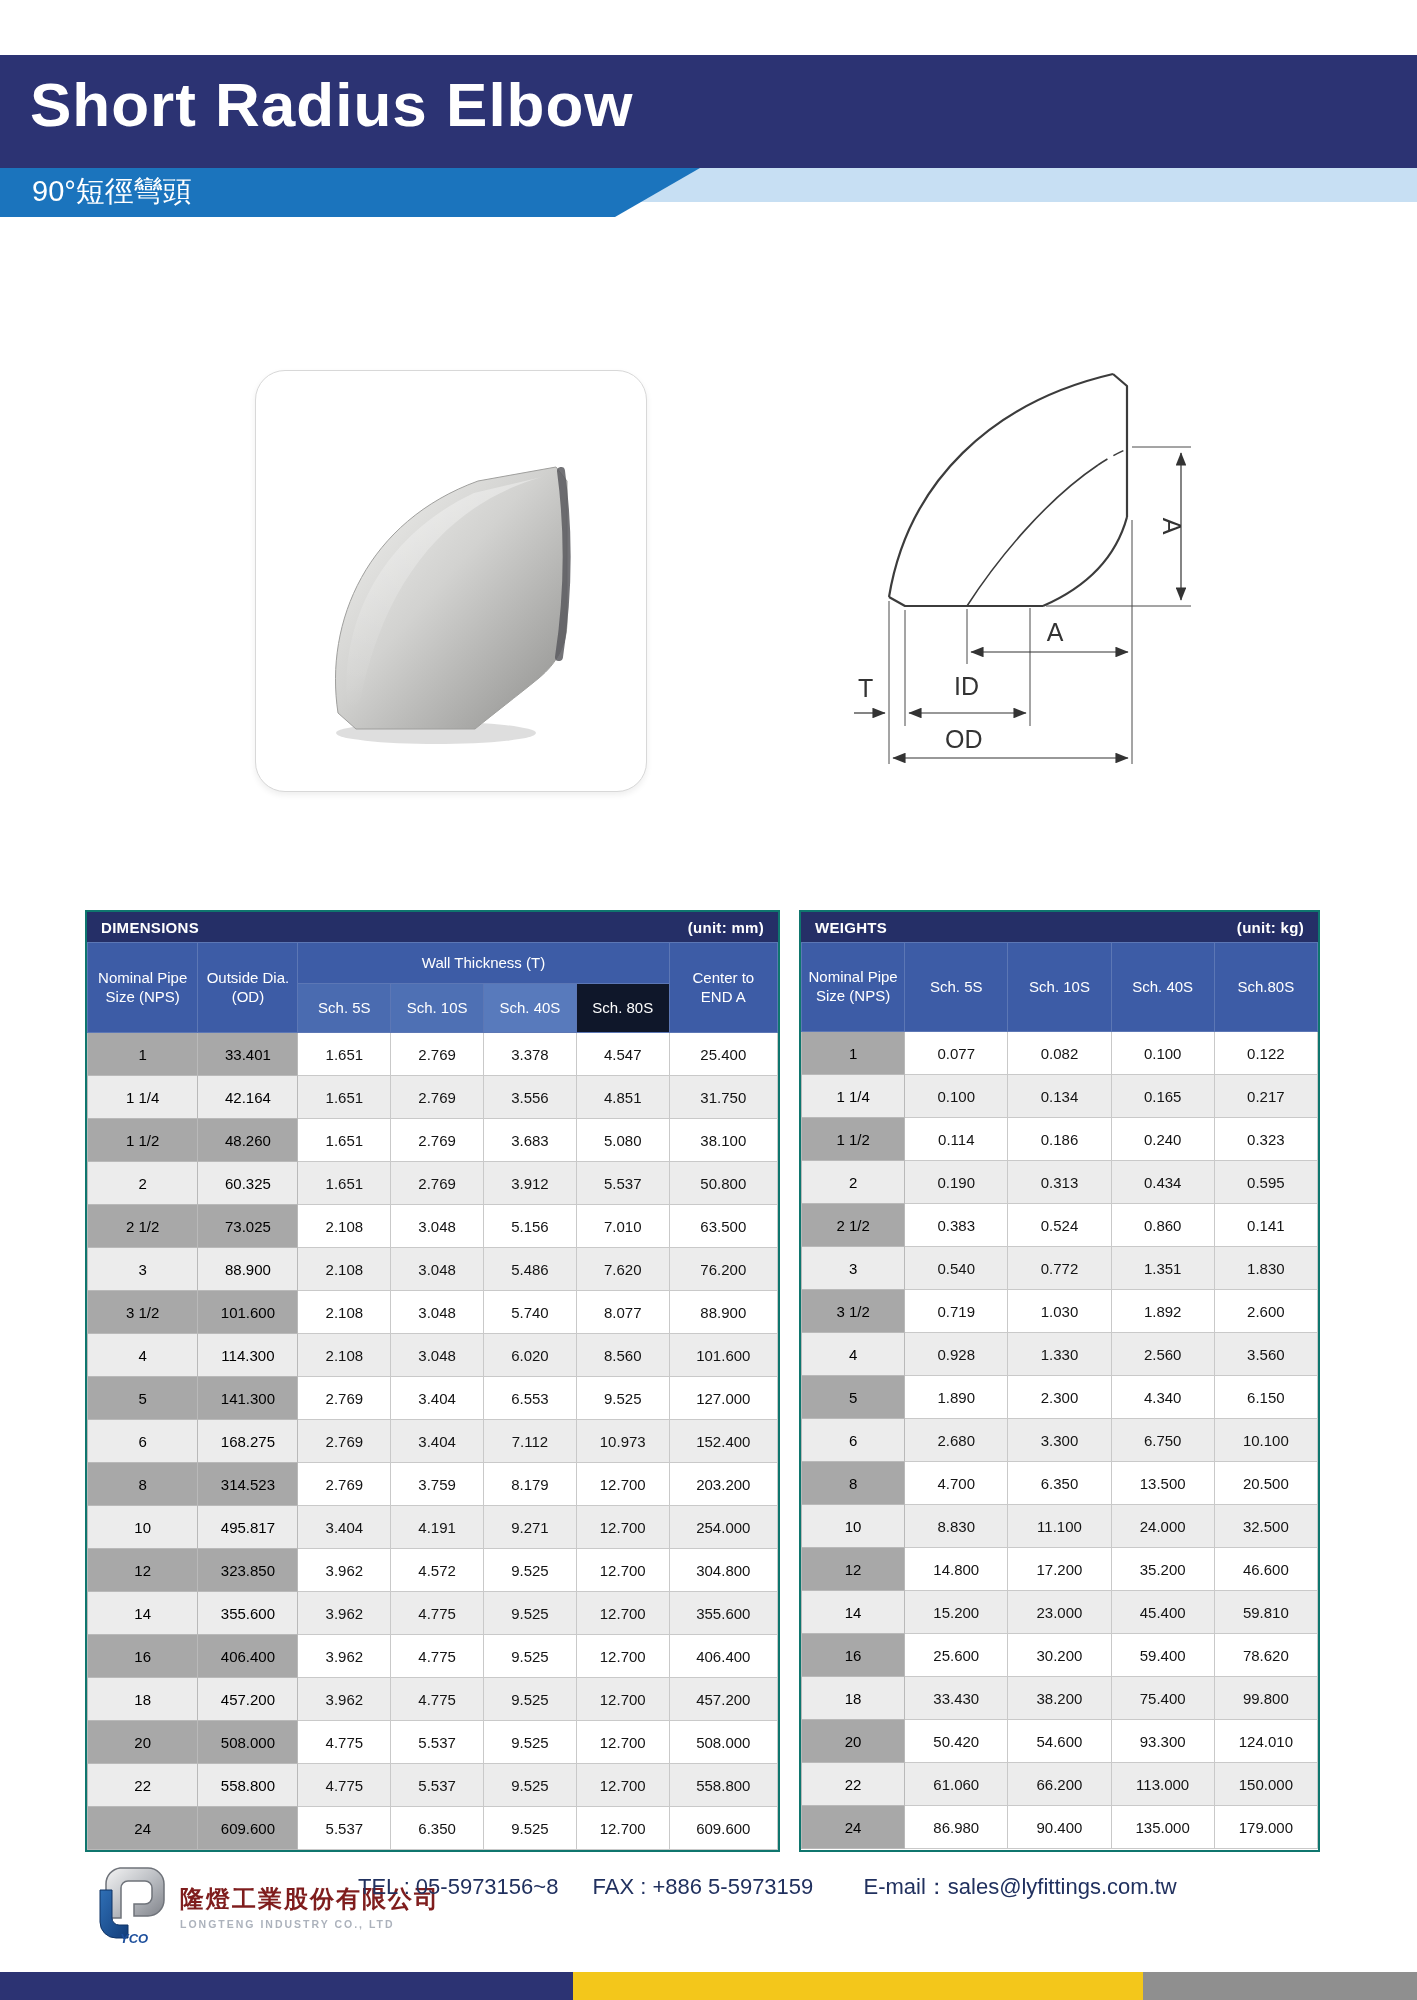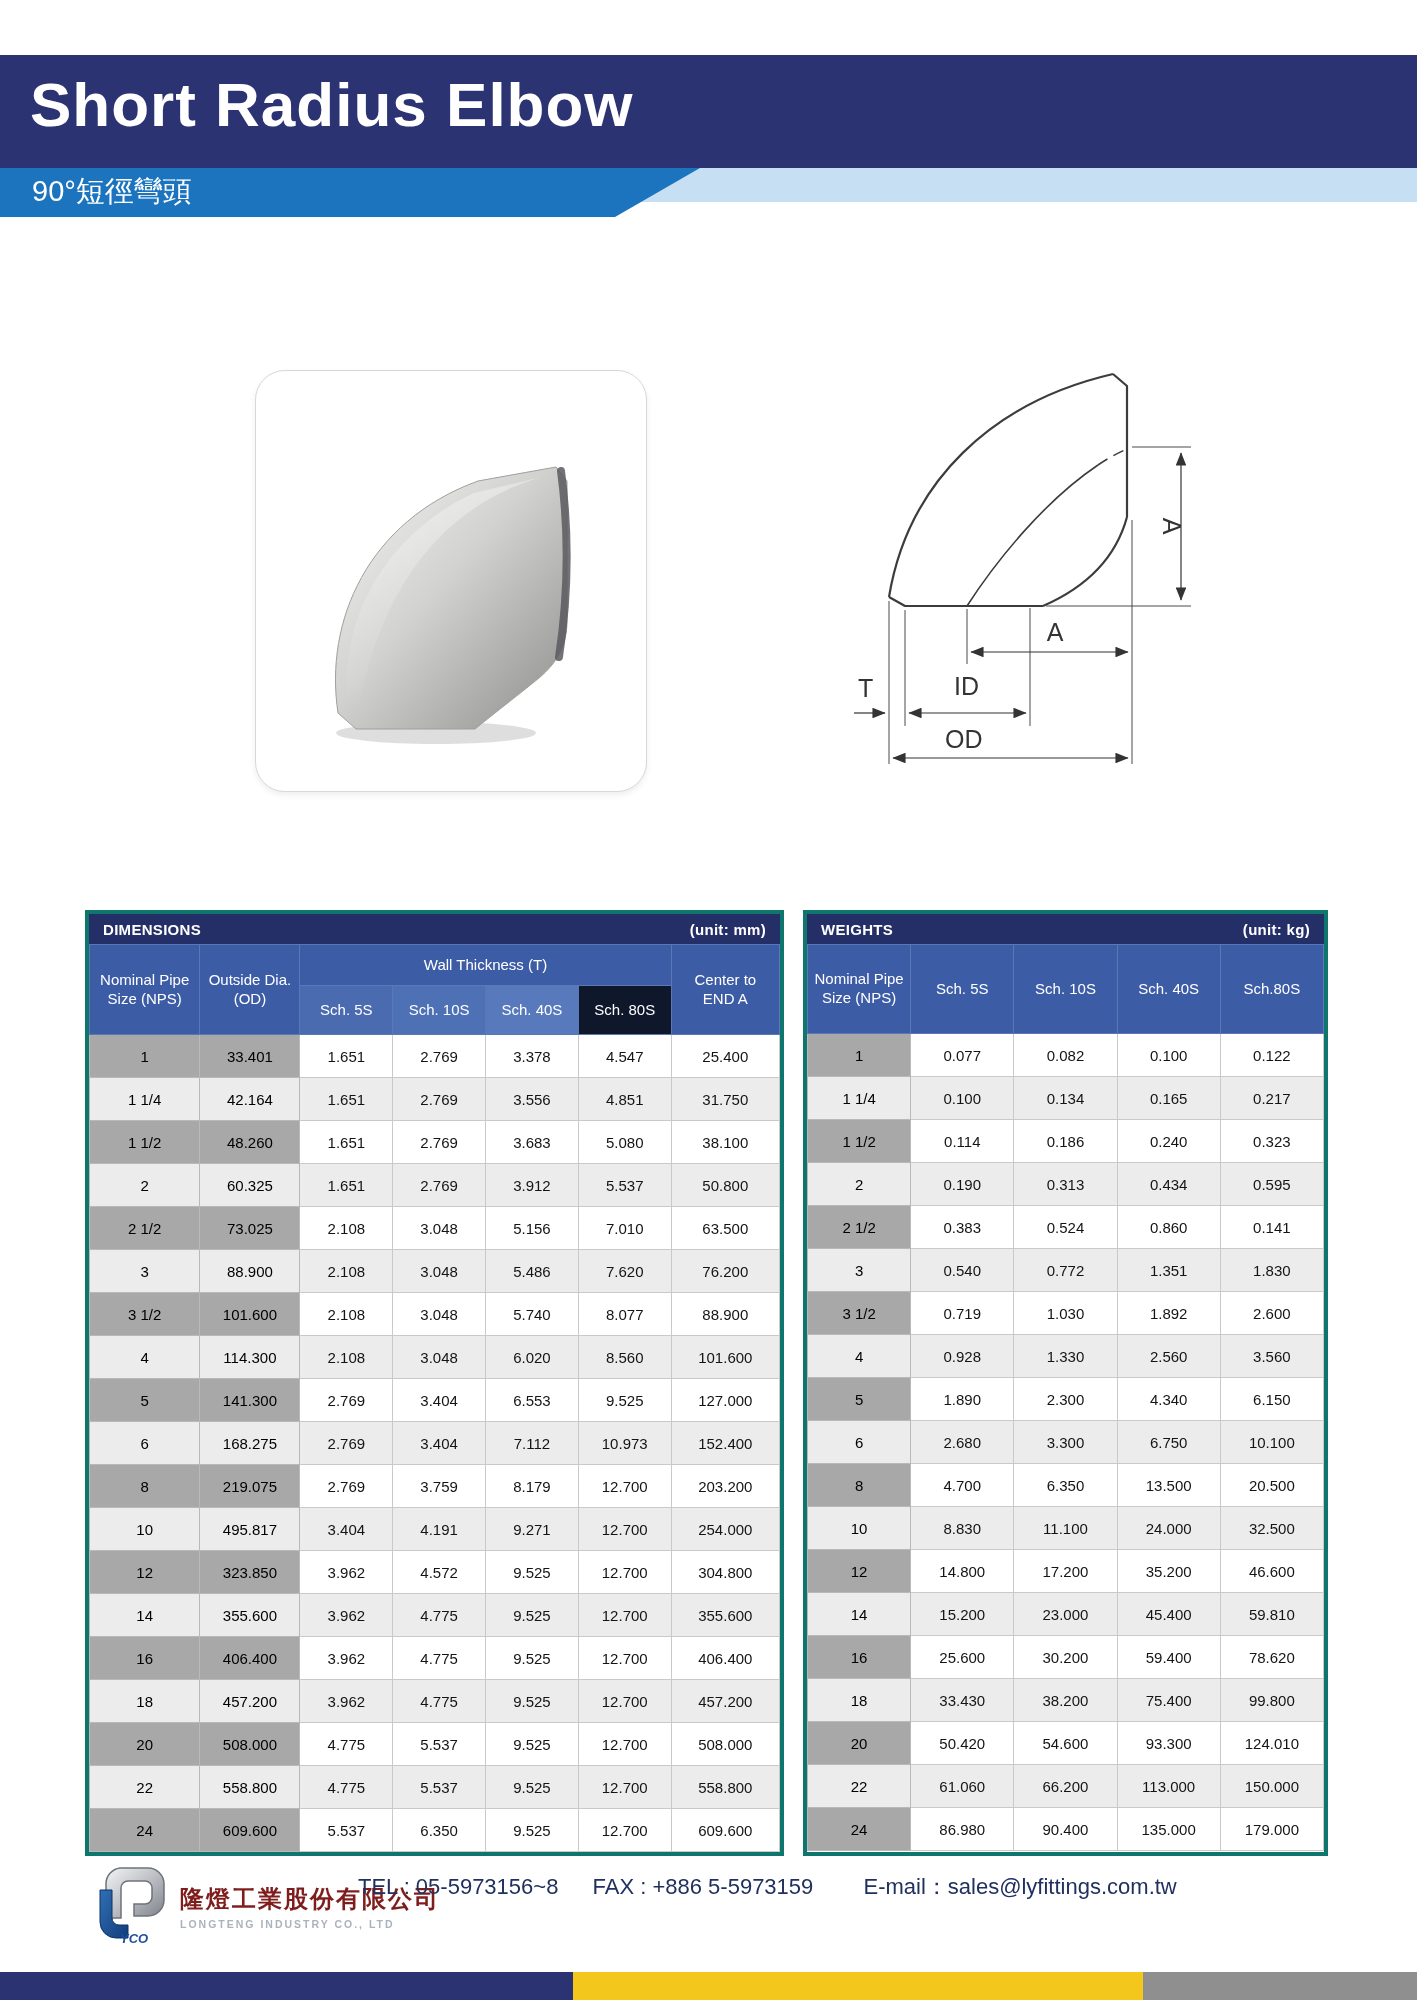--- a/index.html
+++ b/index.html
@@ -19,21 +19,21 @@
   
   .media{position:absolute;top:232px;left:0;right:0;height:678px;}
   .photo-card{position:absolute;left:255px;top:138px;width:390px;height:420px;background:#fff;
               border:1px solid #d8d8d8;border-radius:30px;box-shadow:0 3px 6px rgba(0,0,0,0.07);overflow:hidden;}
   .photo-card svg{display:block;width:100%;height:100%;}
   .drawing{position:absolute;left:850px;top:98px;width:470px;height:440px;}
   .drawing svg{display:block;width:100%;height:100%;}
 
   
   .tables{position:absolute;top:910px;left:85px;display:flex;gap:19px;}
-  .tbl-wrap{border:4px solid #0f766e;background:#fff;}
+  .tbl-wrap{border:2px solid #0f766e;background:#fff;}
   .tbl-wrap.dim{width:691px;}
   .tbl-wrap.wt{width:517px;}
   .tbl-caption{height:30px;background:#252f67;color:#fff;display:flex;justify-content:space-between;
                align-items:center;padding:0 14px;font-size:15px;font-weight:600;letter-spacing:.3px;}
   table{border-collapse:collapse;width:100%;table-layout:fixed;font-size:15px;}
   th{background:#3d5ca6;color:#fff;font-weight:normal;border:1px solid #5c77b5;padding:2px 6px;
      text-align:center;line-height:1.25;}
   .dim thead tr.r1 th{height:36px;}
   .dim thead tr.r2 th{height:44px;}
   .wt thead th{height:84px;}
@@ -261,21 +261,21 @@
               <td class="gray">6</td>
               <td class="gray">168.275</td>
               <td>2.769</td>
               <td>3.404</td>
               <td>7.112</td>
               <td>10.973</td>
               <td>152.400</td>
             </tr>
             <tr class="odd">
               <td class="gray">8</td>
-              <td class="gray">219.075</td>
+              <td class="gray">314.523</td>
               <td>2.769</td>
               <td>3.759</td>
               <td>8.179</td>
               <td>12.700</td>
               <td>203.200</td>
             </tr>
             <tr class="even">
               <td class="gray">10</td>
               <td class="gray">495.817</td>
               <td>3.404</td>

